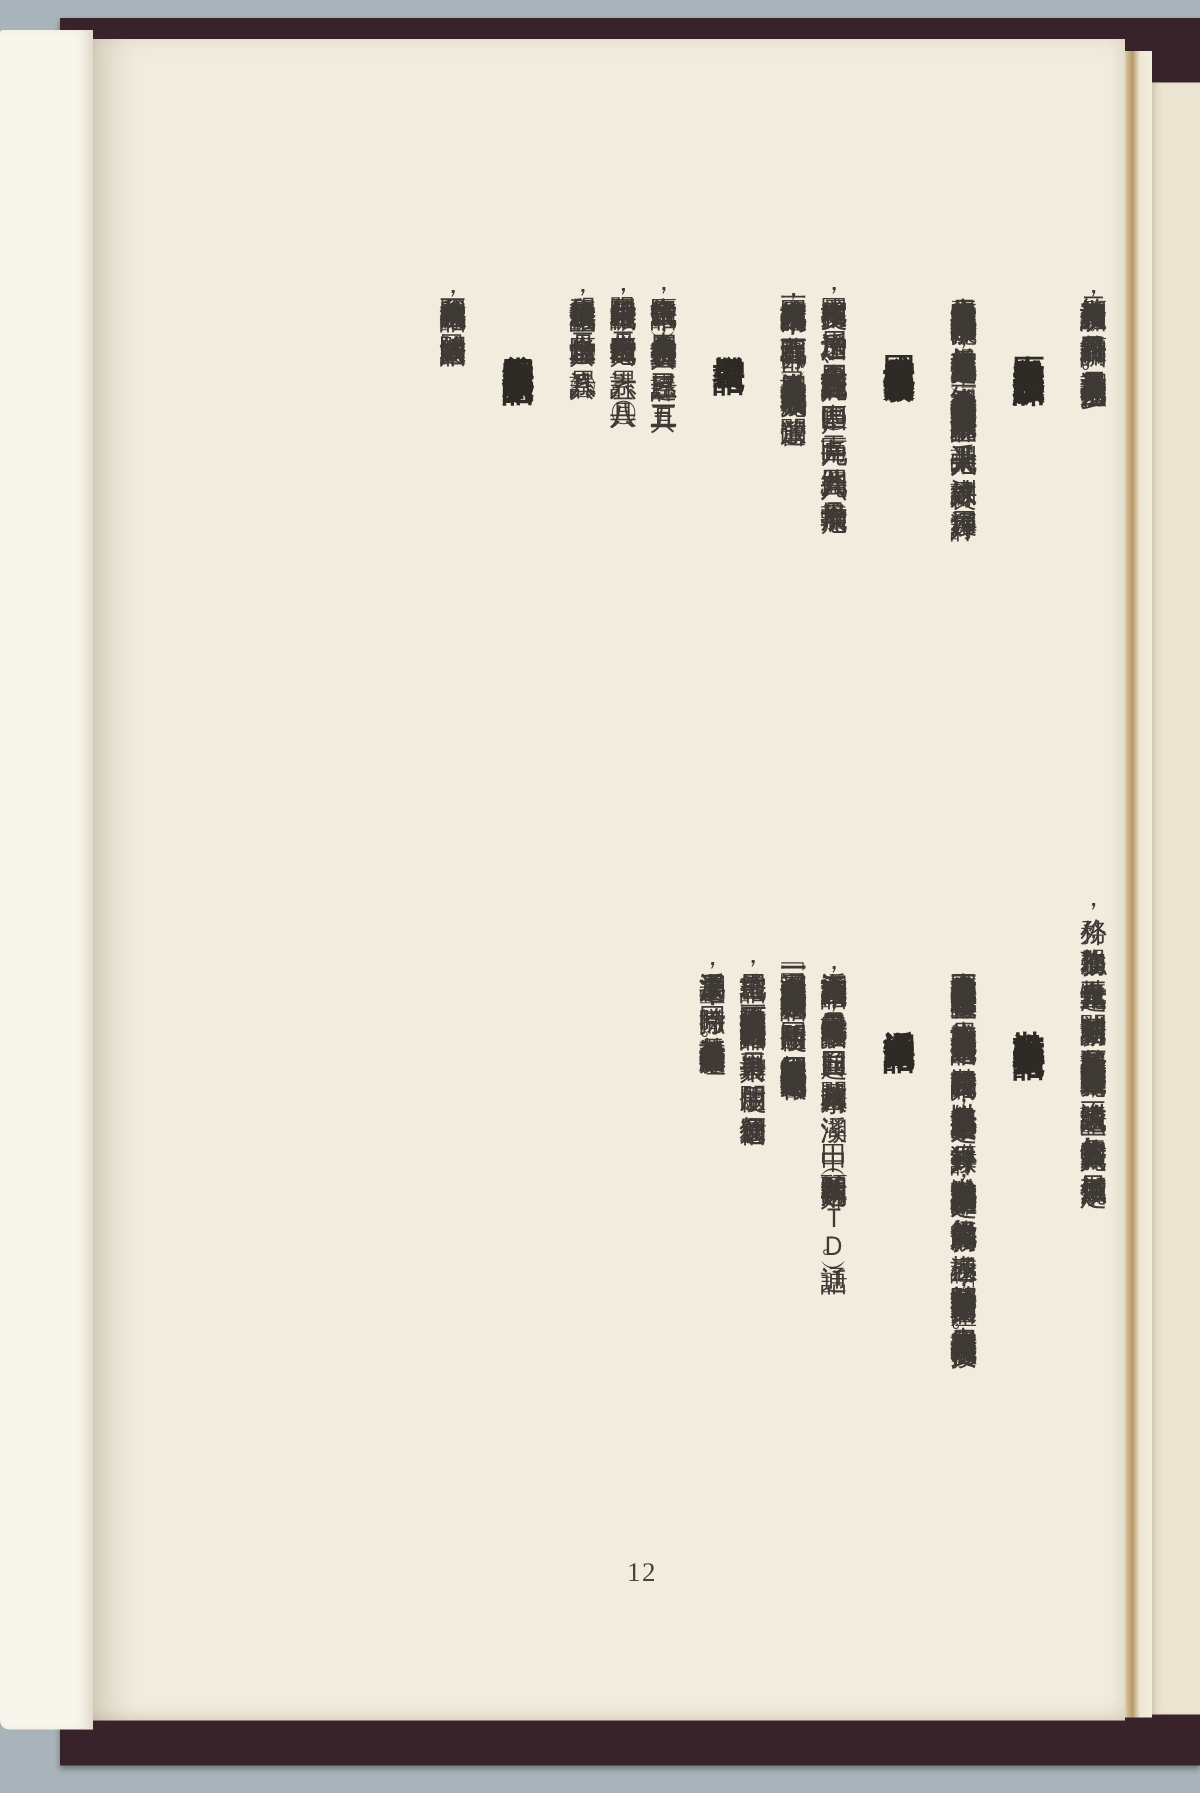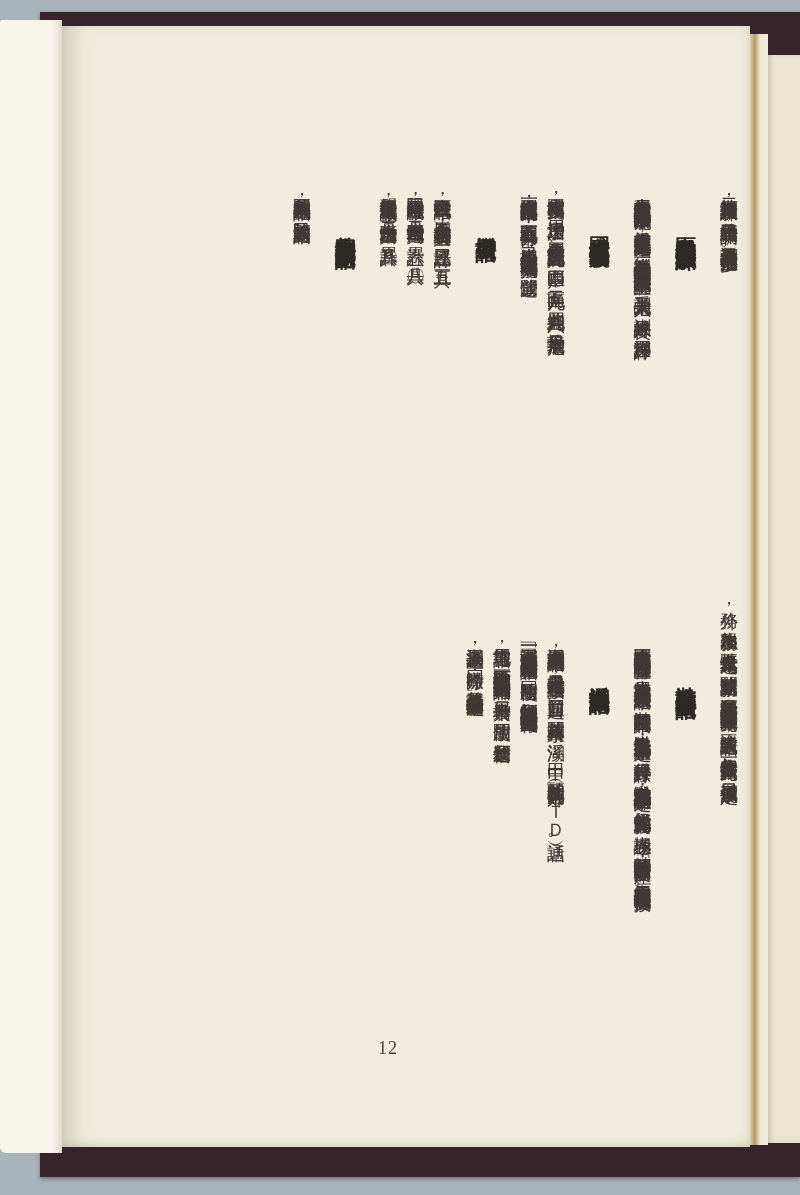--- a/index.html
+++ b/index.html
@@ -49,21 +49,21 @@
   .band-bottom{top:572px;height:446px;width:662px;}
   .para{margin:0;text-indent:2em;}
   .para-cont{margin:0;text-indent:0;}
   .headline{
     margin:0 14px;padding-top:72px;
     font-size:21px;font-weight:bold;letter-spacing:1px;
     color:#2e2a25;
   }
   .page-number{
     position:absolute;left:316px;top:1012px;width:60px;
-    text-align:left;font-size:18px;color:#46423c;letter-spacing:1px;
+    text-align:right;font-size:18px;color:#46423c;letter-spacing:1px;
   }
 </style>
 </head>
 <body>
 
 <div class="book-cover"></div>
 <div class="page-stack-left"></div>
 <div class="page-fold-right"></div>
 <div class="page-stack-right"></div>
 

